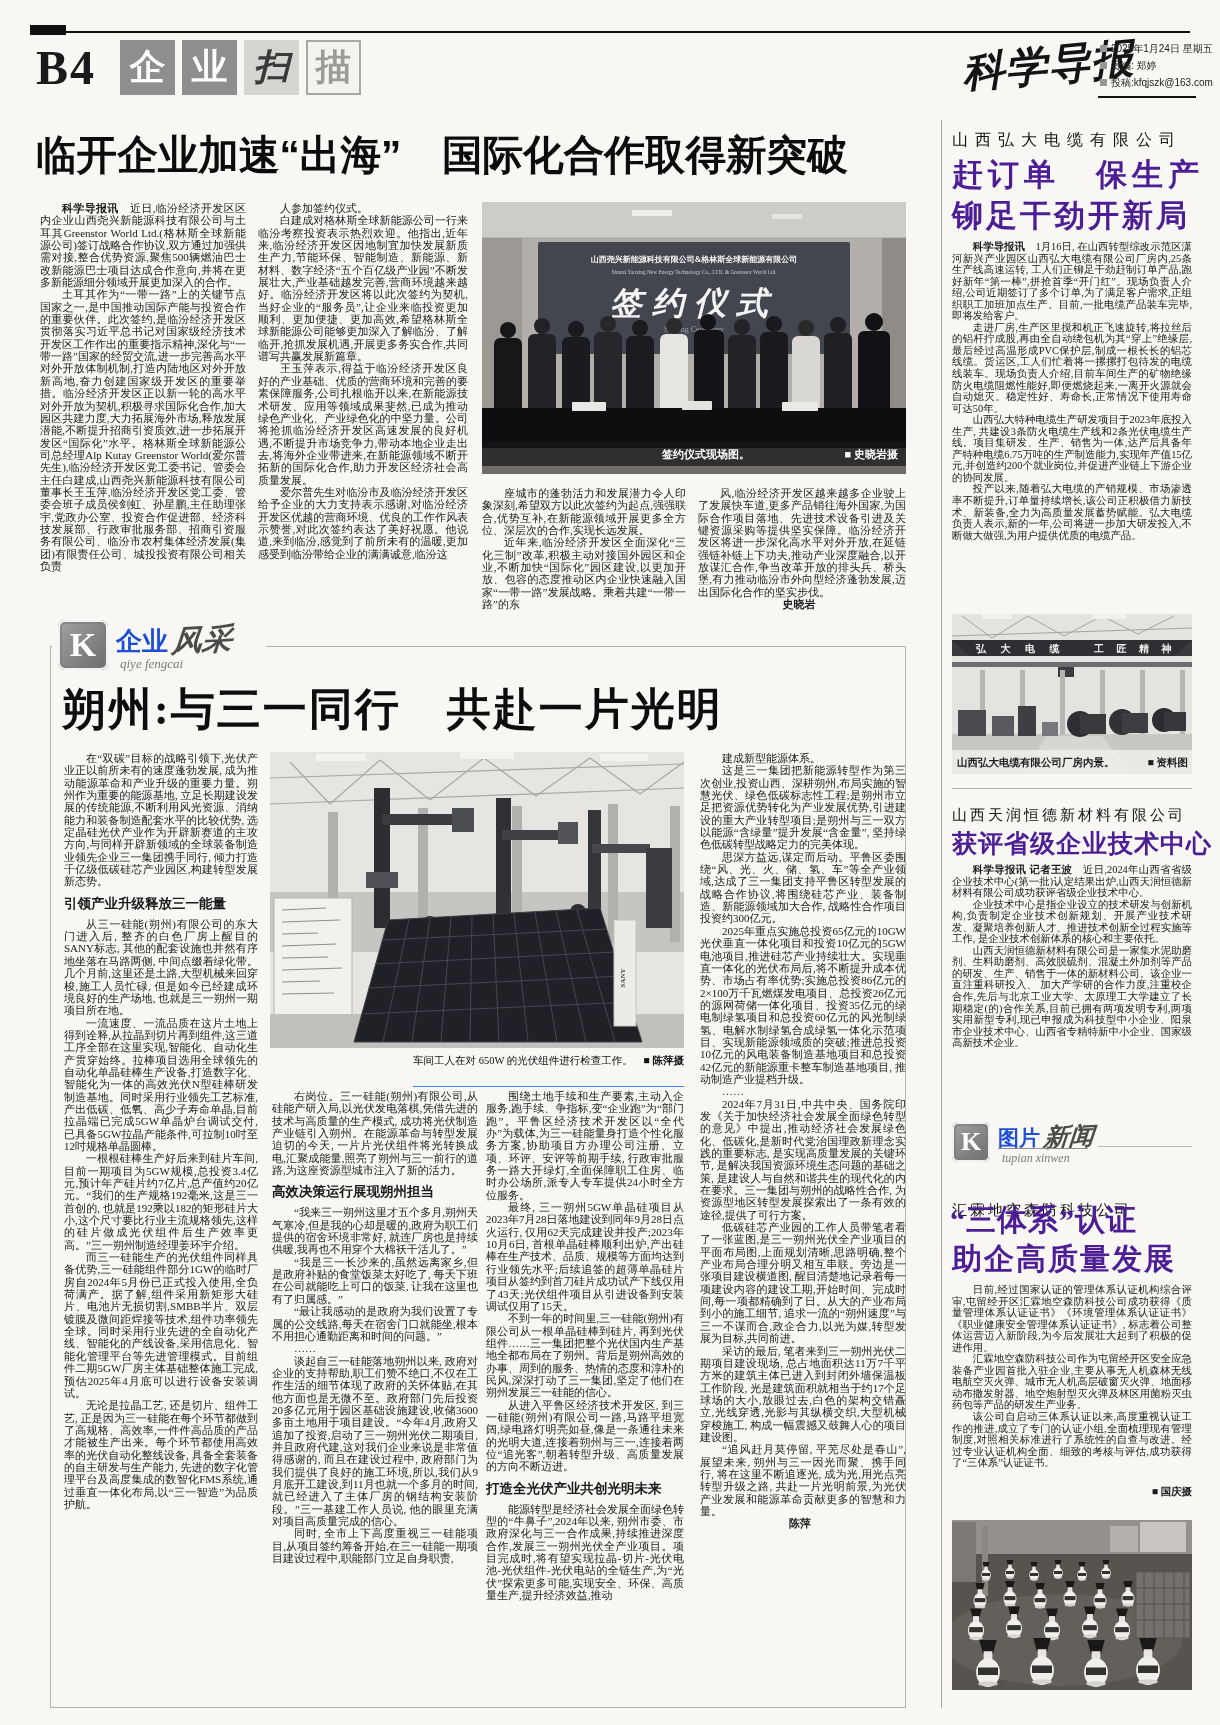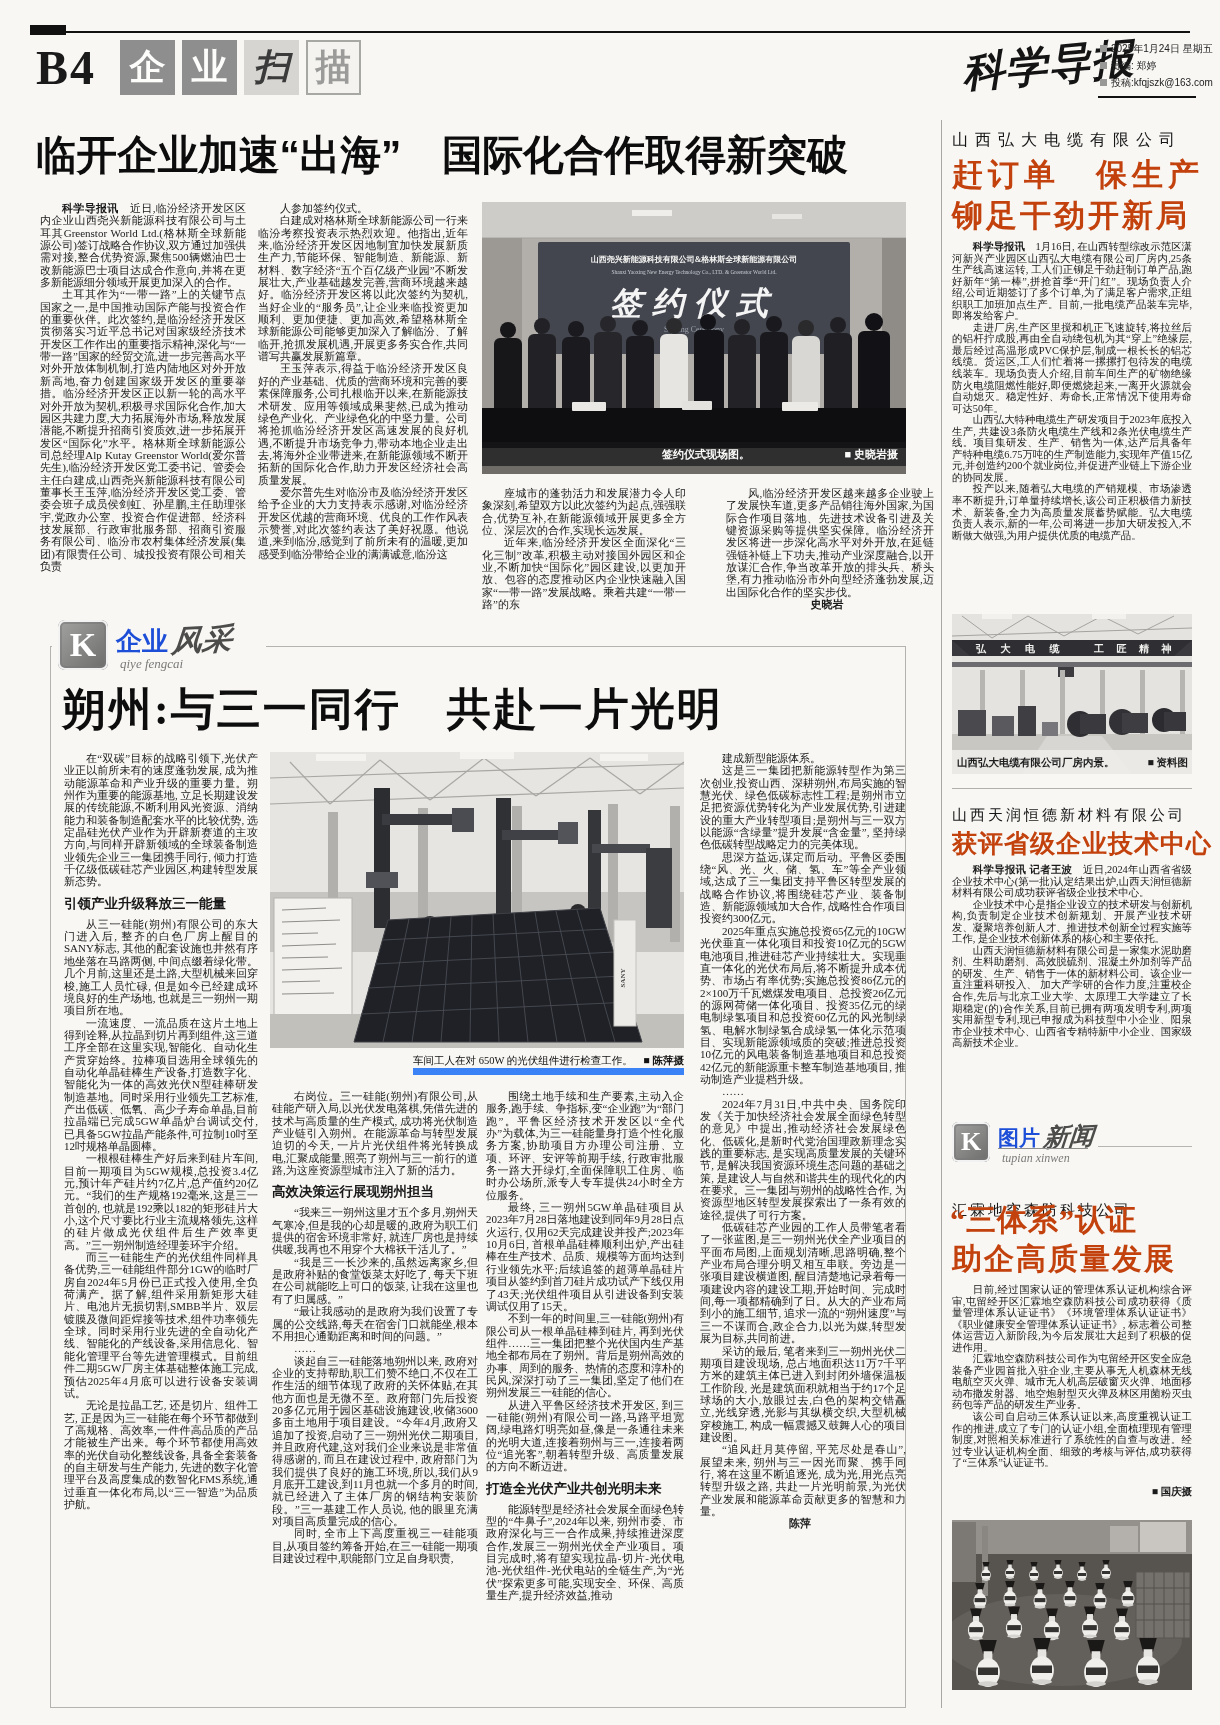--- a/index.html
+++ b/index.html
@@ -47,27 +47,27 @@
   .fengcai-band { left:52px; top:616px; width:214px; height:60px; background:#f8f7f4; }
   .kbox { background:linear-gradient(135deg,#a3a3a2,#6b6b6a); color:#fff; border-radius:7px;
           box-shadow:inset 0 0 0 2px rgba(255,255,255,.9), inset 0 0 0 4px rgba(120,120,120,.55);
           font-weight:900; display:flex; align-items:center; justify-content:center; }
   .band-title-print { font-family:"Liberation Sans","DejaVu Sans",sans-serif; font-weight:900; color:#1d4ed8; }
   .band-title-script { font-style:italic; font-weight:900; color:#4c4c4a; transform:skewX(-8deg) rotate(-3deg); display:inline-block; }
   .band-pinyin { font-style:italic; color:#7a7a78; }
   .sz-headline { left:62px; top:680px; width:834px; font-weight:900; font-size:44px; letter-spacing:2px;
                  white-space:nowrap; color:#0d0d0d; }
   .sz-caption { left:270px; top:1054px; width:414px; text-align:right; font-size:10.5px; color:#111; }
-  .sz-caption .cap-inner { display:inline-block; border-bottom:7px solid #3b82f6; padding-bottom:0; }
+  .sz-caption .cap-inner { display:inline-block; border-bottom:1px solid #3b82f6; padding-bottom:18px; }
   .sz-caption b { font-family:"Liberation Sans","DejaVu Sans",sans-serif; }
 
   
   .v-divider { left:941px; top:120px; width:1px; height:1588px; background:#a8a8a5; }
   .kicker { font-family:"Liberation Sans","DejaVu Sans",sans-serif; color:#161616; white-space:nowrap; }
-  .hd-h { font-weight:900; white-space:nowrap; color:#c2410c; }
+  .hd-h { font-weight:900; white-space:nowrap; color:#4c1d95; }
   .sep { background:#b0b0ae; height:1px; }
   .credit-line { text-align:right; font-weight:bold; font-family:"Liberation Sans","DejaVu Sans",sans-serif;
                  font-size:10.4px; margin-top:2px; }
   .photo-frame { display:block; }
 </style>
 </head>
 <body>
 
 <div class="page">
 
@@ -179,21 +179,21 @@
     <rect x="0" y="246" width="424" height="26" fill="#6f6c68"></rect>
     <rect x="0" y="240" width="424" height="24" fill="#17171a" opacity="0.72"></rect>
     <text x="180" y="256" font-size="11" font-weight="bold" fill="#fbfbf9">签约仪式现场图。</text>
     <text x="416" y="256" text-anchor="end" font-size="11" font-weight="bold" fill="#fbfbf9">■ 史晓岩摄</text>
   </svg>
 
   <div class="abs coltext" style="left:482px;top:487px;width:204px;height:146px;">
       <p>座城市的蓬勃活力和发展潜力令人印象深刻,希望双方以此次签约为起点,强强联合,优势互补,在新能源领域开展更多全方位、深层次的合作,实现长远发展。</p>
       <p>近年来,临汾经济开发区全面深化“三化三制”改革,积极主动对接国外园区和企业,不断加快“国际化”园区建设,以更加开放、包容的态度推动区内企业快速融入国家“一带一路”发展战略。乘着共建“一带一路”的东</p>
     </div>
-  <div class="abs coltext" style="left:698px;top:487px;width:208px;height:146px;margin-left:28px;">
+  <div class="abs coltext" style="left:698px;top:487px;width:208px;height:146px;">
       <p>风,临汾经济开发区越来越多企业驶上了发展快车道,更多产品销往海外国家,为国际合作项目落地、先进技术设备引进及关键资源采购等提供坚实保障。临汾经济开发区将进一步深化高水平对外开放,在延链强链补链上下功夫,推动产业深度融合,以开放谋汇合作,争当改革开放的排头兵、桥头堡,有力推动临汾市外向型经济蓬勃发展,迈出国际化合作的坚实步伐。</p>
       <p class="byline">史晓岩</p>
     </div>
 
   <div class="abs sz-box"></div>
 
   <div class="abs fengcai-band">
     <div class="abs kbox" style="left:6px;top:4px;width:50px;height:50px;font-size:34px;">K</div>
     <div class="abs" style="left:64px;top:4px;white-space:nowrap;">
       <span class="band-title-print" style="font-size:26px;">企业</span>

